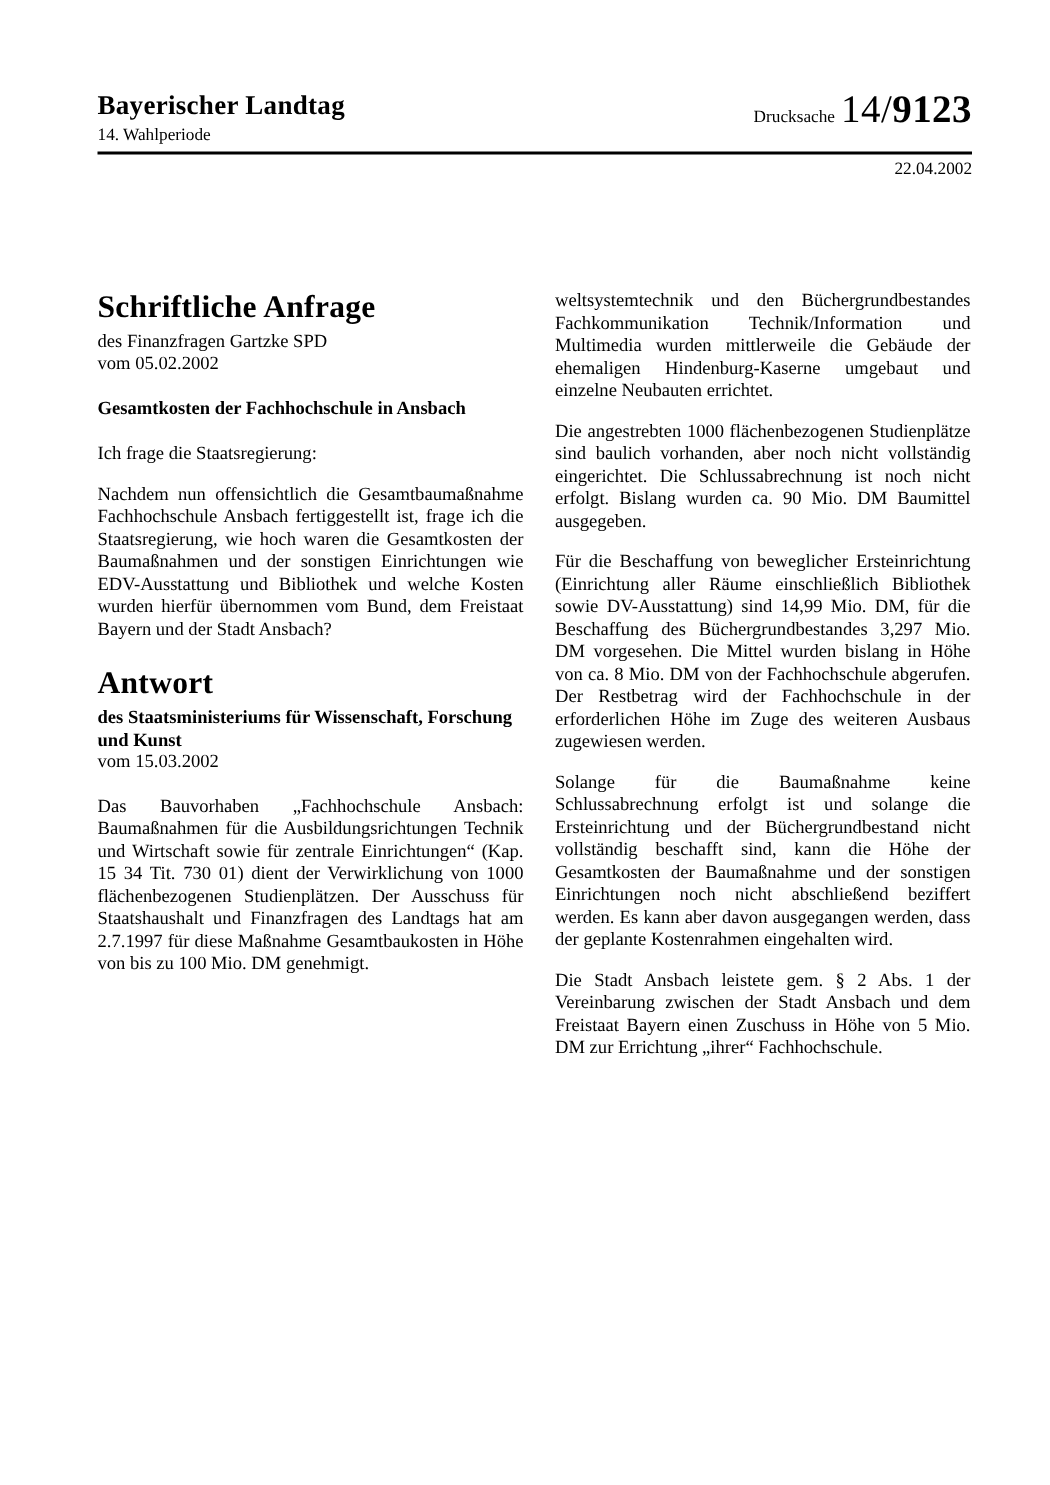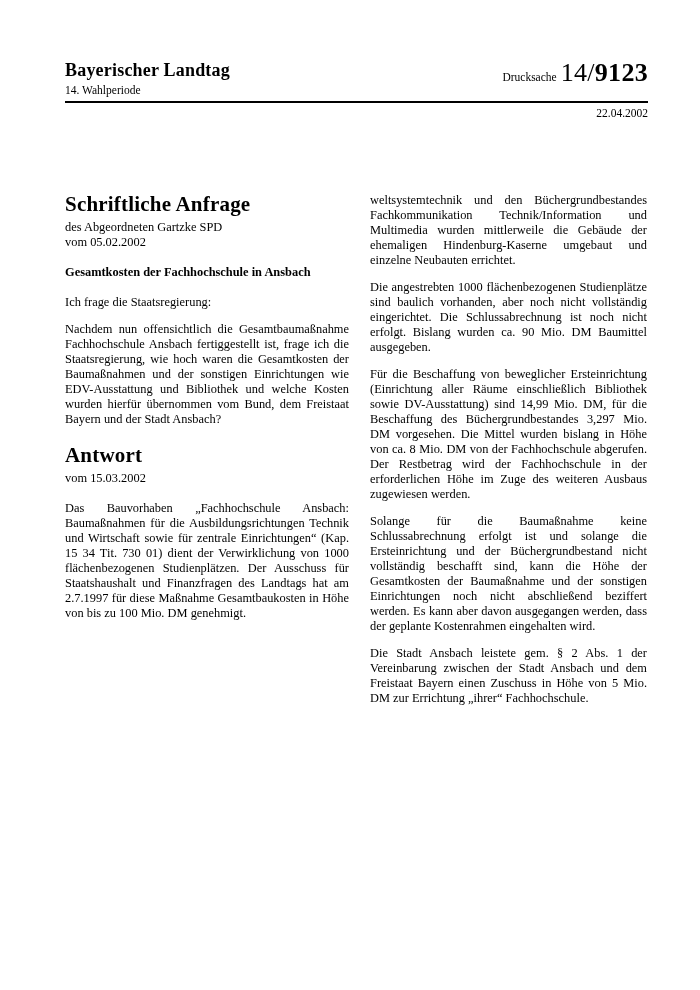--- a/index.html
+++ b/index.html
@@ -56,28 +56,29 @@
       </div>
     </div>
     <hr class="header-rule">
     <div class="issue-date">22.04.2002</div>
   </div>
 
   <div class="columns">
 
     <div class="col-left">
       <h1 class="h1">Schriftliche Anfrage</h1>
-      <p class="byline"><span>des Abgeordneten</span> <span class="bold">Gartzke SPD</span></p>
+      <p class="byline"><span>des Finanzfragen</span> <span class="bold">Gartzke SPD</span></p>
       <p class="dateline">vom 05.02.2002</p>
       <p class="subject">Gesamtkosten der Fachhochschule in Ansbach</p>
       <p class="intro">Ich frage die Staatsregierung:</p>
       <p class="body">Nachdem nun offensichtlich die Gesamtbaumaßnahme Fachhochschule Ansbach fertiggestellt ist, frage ich die Staatsregierung, wie hoch waren die Gesamtkosten der Baumaßnahmen und der sonstigen Einrichtungen wie EDV-Ausstattung und Bibliothek und welche Kosten wurden hierfür übernommen vom Bund, dem Freistaat Bayern und der Stadt Ansbach?</p>
 
       <div class="answer-section">
         <h1 class="h1">Antwort</h1>
+        <p class="answer-byline">des Staatsministeriums für Wissenschaft, Forschung und Kunst</p>
         <p class="dateline">vom 15.03.2002</p>
         <p class="body" style="margin-top:15px;">Das Bauvorhaben „Fachhochschule Ansbach: Baumaßnahmen für die Ausbildungsrichtungen Technik und Wirtschaft sowie für zentrale Einrichtungen“ (Kap. 15 34 Tit. 730 01) dient der Verwirklichung von 1000 flächenbezogenen Studienplätzen. Der Ausschuss für Staatshaushalt und Finanzfragen des Landtags hat am 2.7.1997 für diese Maßnahme Gesamtbaukosten in Höhe von bis zu 100 Mio. DM genehmigt.</p>
       </div>
     </div>
 
     <div class="col-divider"></div>
 
     <div class="col-right">
       <p class="body">weltsystemtechnik und den Büchergrundbestandes Fachkommunikation Technik/Information und Multimedia wurden mittlerweile die Gebäude der ehemaligen Hindenburg-Kaserne umgebaut und einzelne Neubauten errichtet.</p>
       <p class="body">Die angestrebten 1000 flächenbezogenen Studienplätze sind baulich vorhanden, aber noch nicht vollständig eingerichtet. Die Schlussabrechnung ist noch nicht erfolgt. Bislang wurden ca. 90 Mio. DM Baumittel ausgegeben.</p>

